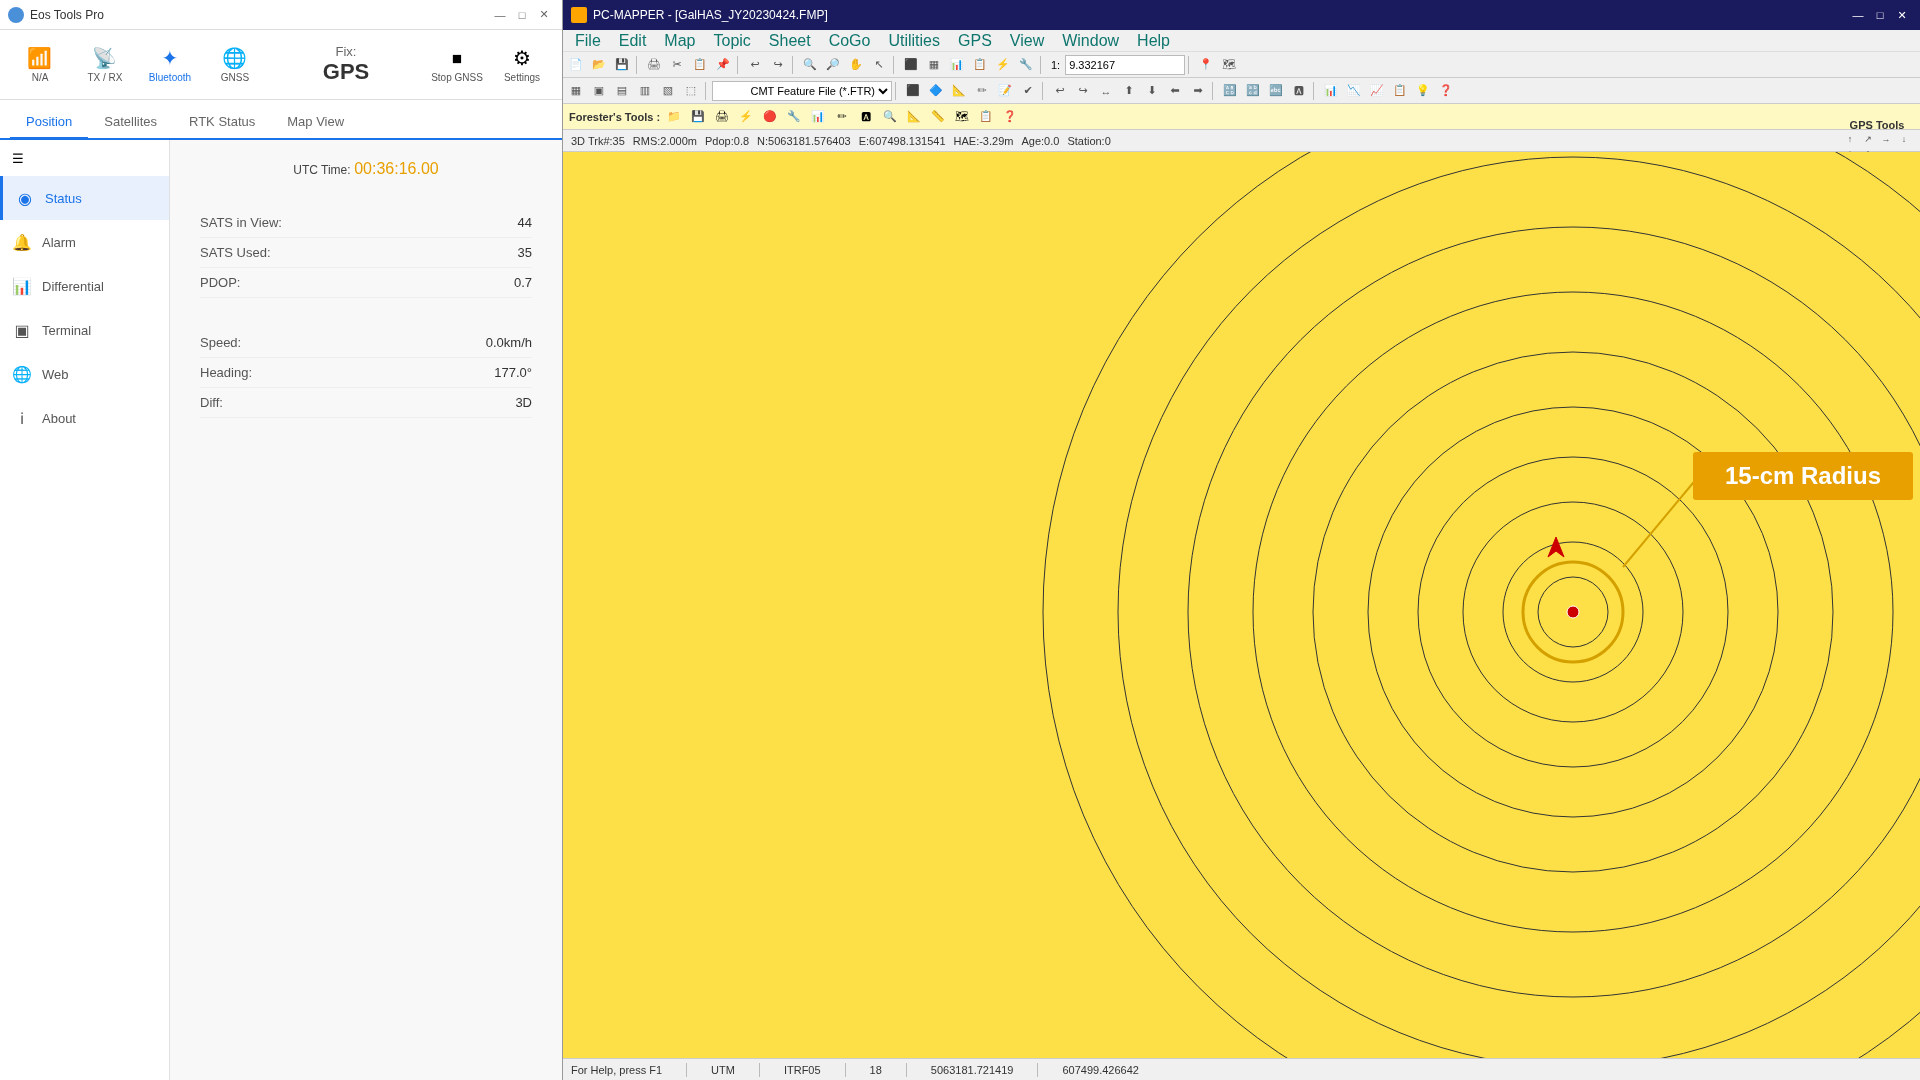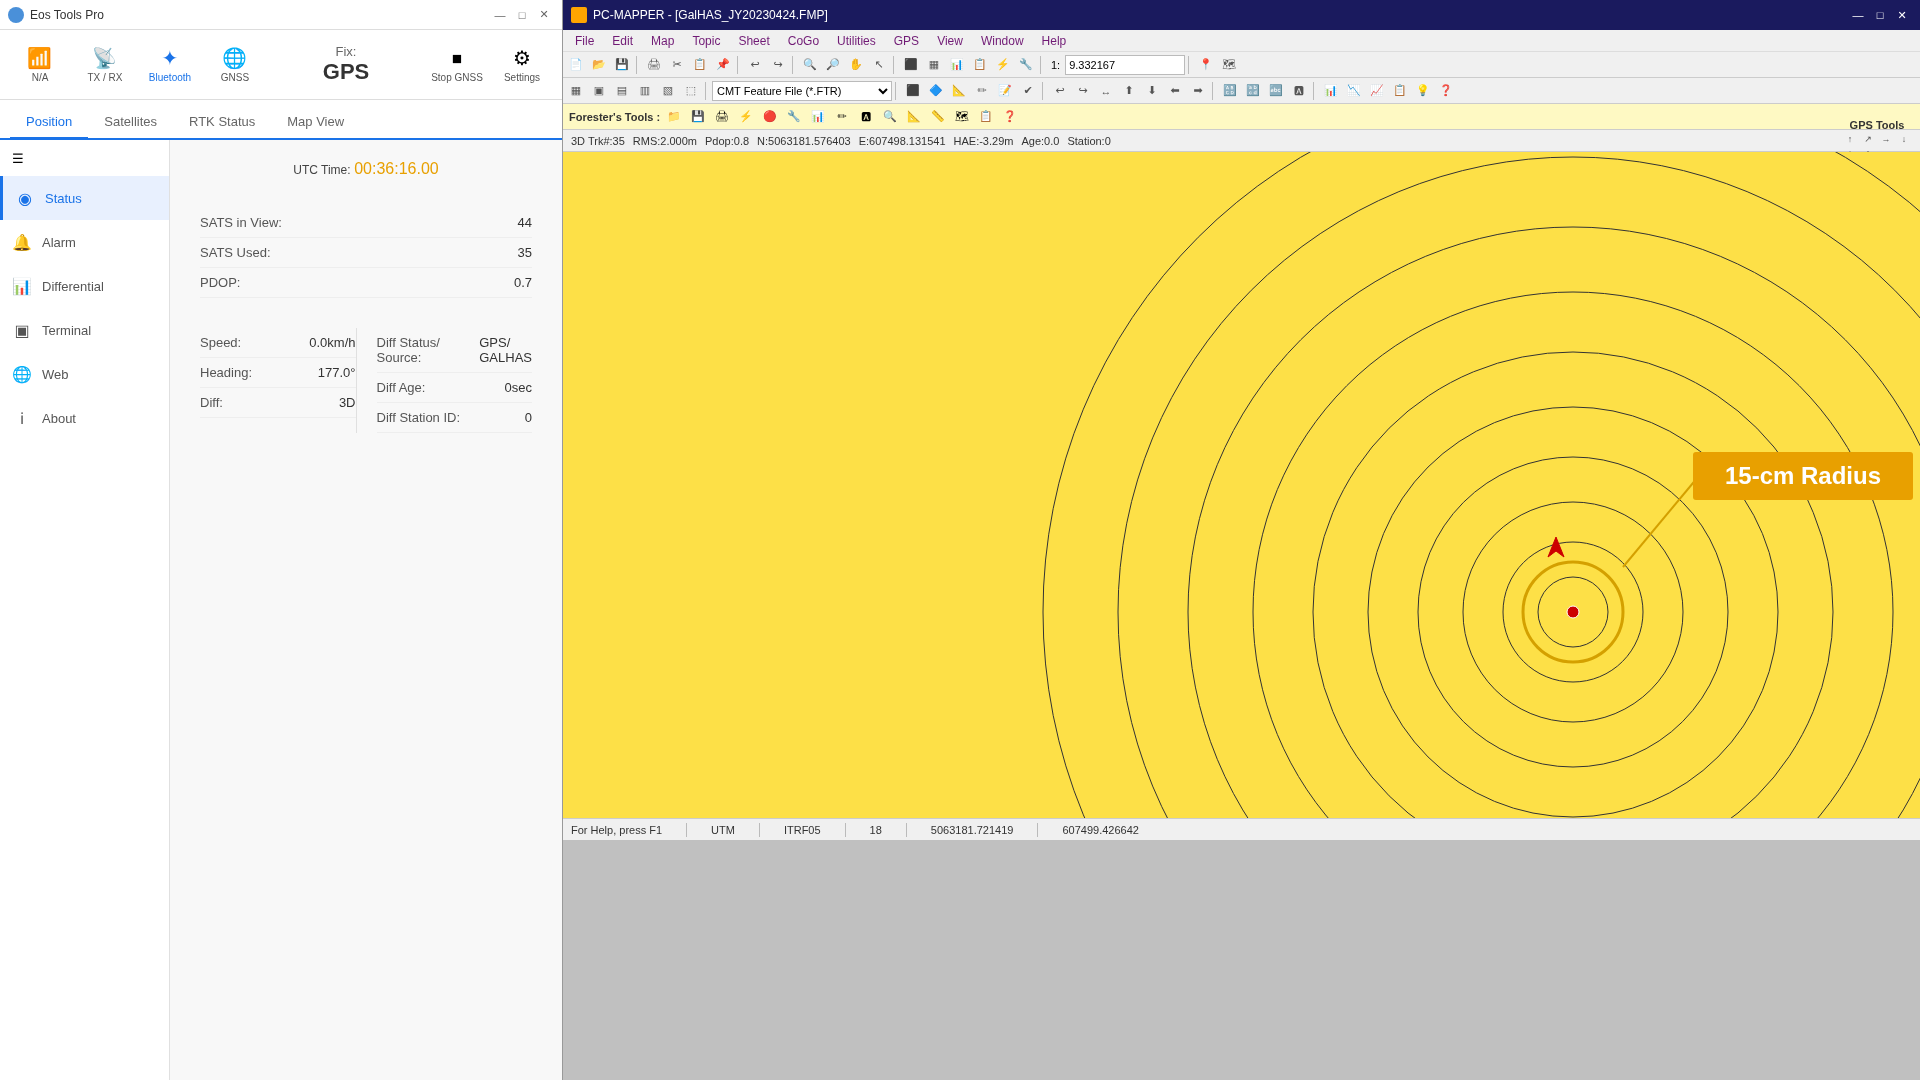--- a/index.html
+++ b/index.html
@@ -52,34 +52,34 @@
 
     .stats-block { margin-top: 20px; }
     .stats-row { display: flex; gap: 0; }
     .stats-left { flex: 1; }
     .stats-right { flex: 1; padding-left: 20px; border-left: 1px solid #e0e0e0; }
     .stats-item { display: flex; justify-content: space-between; padding: 7px 0; border-bottom: 1px solid #eee; font-size: 13px; }
     .stats-lbl { color: #555; }
     .stats-val { color: #333; font-weight: 400; }
 
     
-    .right-app { flex: 1; height: 840px; display: flex; flex-direction: column; background: #f0f0f0; }
+    .right-app { flex: 1; height: 1080px; display: flex; flex-direction: column; background: #f0f0f0; }
     .right-titlebar { height: 30px; background: #1a1a5e; display: flex; align-items: center; justify-content: space-between; padding: 0 8px; }
     .right-titlebar-left { display: flex; align-items: center; gap: 6px; font-size: 12px; color: #ffffff; }
     .right-titlebar-icon { width: 16px; height: 16px; background: #ffa500; border-radius: 2px; }
 
     .menu-bar { height: 22px; background: #f0f0f0; display: flex; align-items: center; padding: 0 4px; gap: 2px; border-bottom: 1px solid #ddd; }
-    .menu-item { padding: 2px 8px; font-size: 12px; cursor: pointer; color: #701a75; }
+    .menu-item { padding: 2px 8px; font-size: 16px; cursor: pointer; color: #0f766e; }
 
     .toolbar2 { height: 26px; background: #f0f0f0; display: flex; align-items: center; padding: 0 2px; gap: 1px; border-bottom: 1px solid #ccc; }
     .tb2-btn { width: 22px; height: 22px; border: 1px solid transparent; background: transparent; cursor: pointer; display: flex; align-items: center; justify-content: center; font-size: 11px; color: #555; }
     .tb2-sep { width: 4px; height: 18px; border-left: 1px solid #bbb; margin: 0 2px; }
 
     .toolbar3 { height: 26px; background: #f0f0f0; display: flex; align-items: center; padding: 0 2px; gap: 1px; border-bottom: 1px solid #ccc; }
-    .feature-select { height: 20px; width: 180px; font-size: 11px; border: 1px solid #bbb; background: white; }
+    .feature-select { height: 20px; width: 180px; font-size: 11px; border: 1px solid #bbb; background: white; text-align: right; }
     .coord-input-field { height: 20px; width: 120px; font-size: 11px; border: 1px solid #bbb; background: white; padding: 0 3px; }
 
     .forester-bar { height: 26px; background: #fef9c3; display: flex; align-items: center; padding: 0 6px; gap: 4px; border-bottom: 1px solid #ccc; font-size: 11px; }
     .forester-label { font-weight: bold; color: #333; }
     .forester-btn { width: 20px; height: 20px; border: 1px solid transparent; background: transparent; cursor: pointer; display: flex; align-items: center; justify-content: center; font-size: 11px; }
 
     .status-bar-top { height: 22px; background: #f0f0f0; display: flex; align-items: center; padding: 0 8px; font-size: 11px; color: #333; border-bottom: 1px solid #ccc; }
 
     
     .map-area { flex: 1; background: #fde047; position: relative; overflow: hidden; }
@@ -214,34 +214,20 @@
                 <span class="stats-lbl">Speed:</span>
                 <span class="stats-val">0.0km/h</span>
               </div>
               <div class="stats-item">
                 <span class="stats-lbl">Heading:</span>
                 <span class="stats-val">177.0°</span>
               </div>
               <div class="stats-item">
                 <span class="stats-lbl">Diff:</span>
                 <span class="stats-val">3D</span>
-              </div>
-            </div>
-            <div class="stats-right">
-              <div class="stats-item">
-                <span class="stats-lbl">Diff Status/<br>Source:</span>
-                <span class="stats-val">GPS/<br>GALHAS</span>
-              </div>
-              <div class="stats-item">
-                <span class="stats-lbl">Diff Age:</span>
-                <span class="stats-val">0sec</span>
-              </div>
-              <div class="stats-item">
-                <span class="stats-lbl">Diff Station ID:</span>
-                <span class="stats-val">0</span>
               </div>
             </div>
           </div>
         </div>
       </div>
     </div>
   </div>
 
   <div class="right-app">
 

